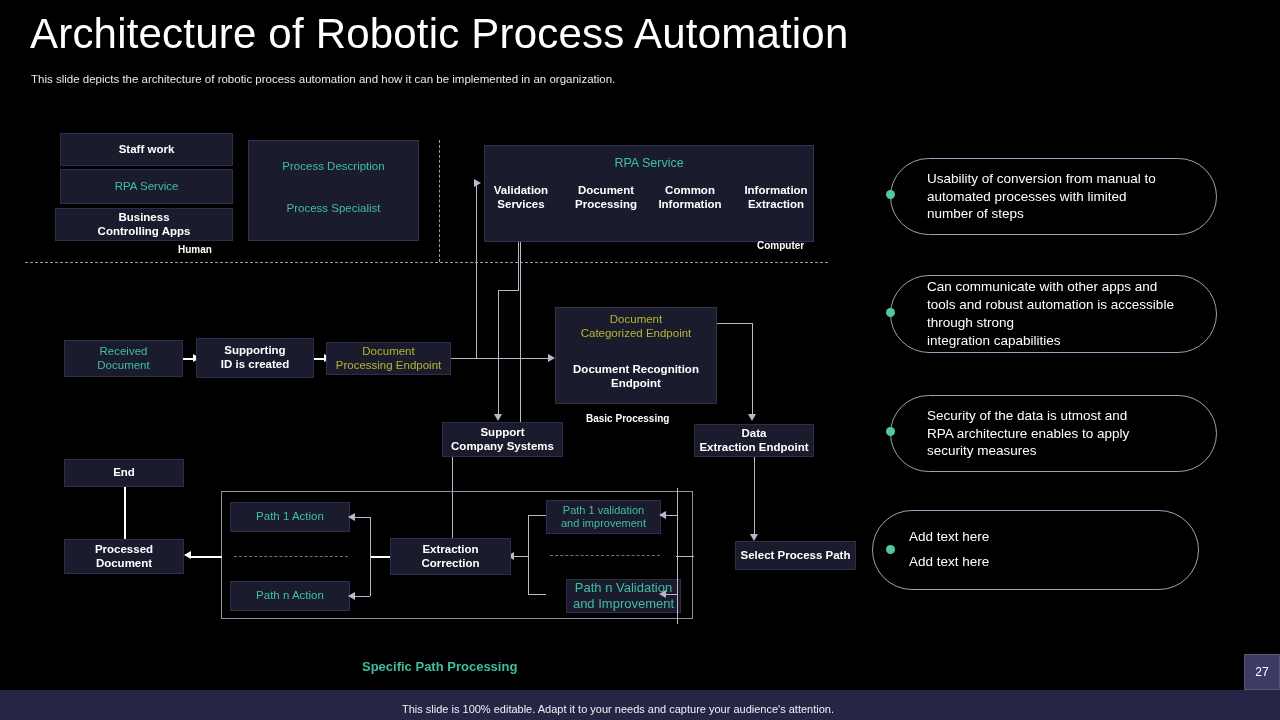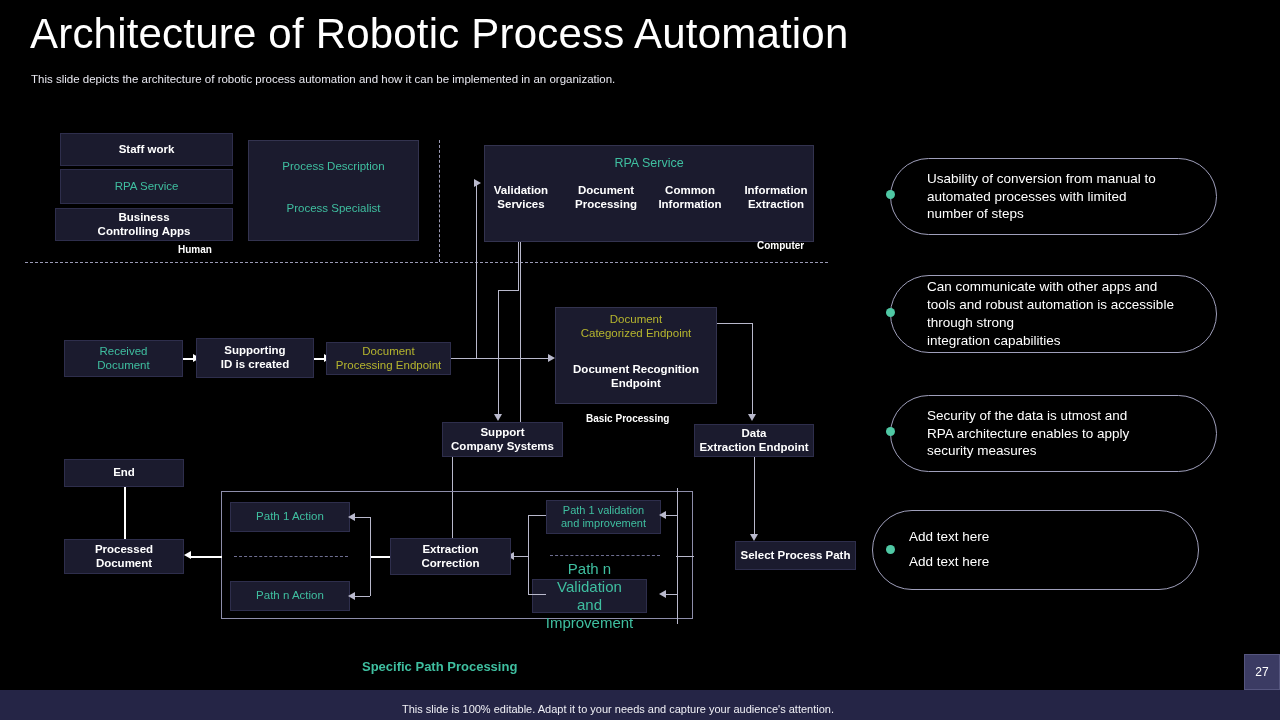--- a/index.html
+++ b/index.html
@@ -234,21 +234,21 @@
   <div class="node plain" style="left:694px; top:541px; width:121px; height:29px;margin-left:41px;">Select Process Path</div>
 
   <div class="outline" style="left:221px; top:491px; width:472px; height:128px;"></div>
 
   <div class="node teal" style="left:230px; top:502px; width:120px; height:30px;">Path 1 Action</div>
   <div class="node teal" style="left:230px; top:581px; width:120px; height:30px;">Path n Action</div>
   <div class="hdash-faint" style="left:234px; top:556px; width:114px;"></div>
 
   <div class="node teal" style="left:546px; top:500px; width:115px; height:34px; white-space:pre-line; font-size:11px;">Path 1 validation
 and improvement</div>
-  <div class="node teal" style="left:532px; top:579px; width:115px; height:34px; white-space:pre-line; font-size:15px;">Path n Validation
+  <div class="node teal" style="left:566px; top:579px; width:115px; height:34px; white-space:pre-line; font-size:13px;">Path n Validation
 and Improvement</div>
   <div class="hdash-faint" style="left:550px; top:555px; width:110px;"></div>
 
   <div class="caption teal" style="left:362px; top:623px;margin-top:36px;">Specific Path Processing</div>
 
   <div class="hline" style="left:676px; top:556px; width:18px;"></div>
   <div class="vline" style="left:677px; top:488px; height:136px;"></div>
   <div class="hline" style="left:663px; top:515px; width:14px;"></div>
   <div class="arr left" style="left:659px; top:511px;"></div>
   <div class="hline" style="left:663px; top:594px; width:14px;"></div>

